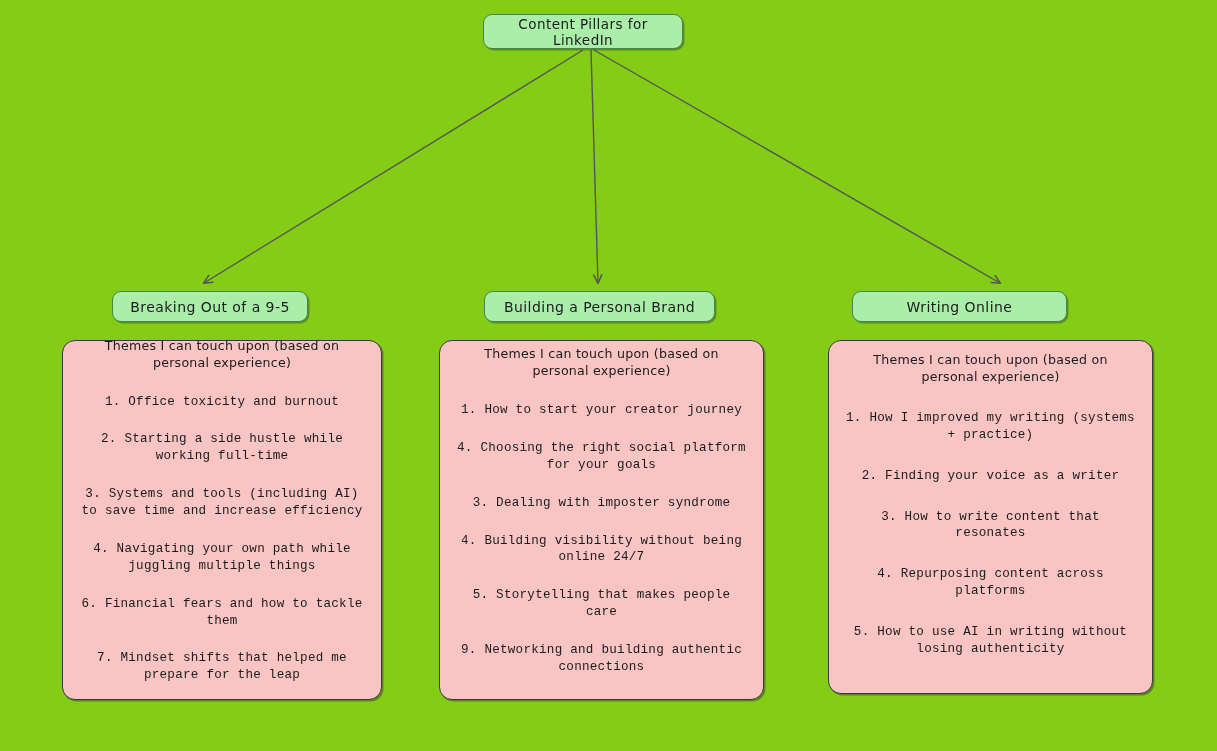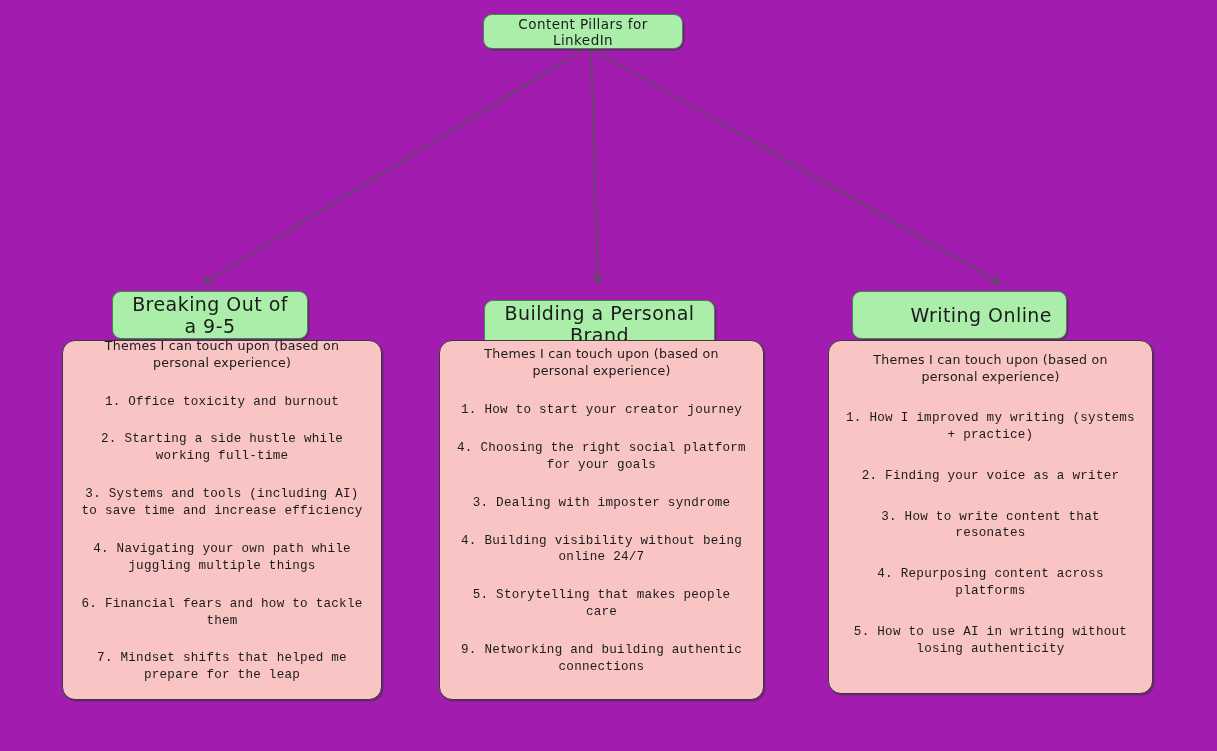--- a/index.html
+++ b/index.html
@@ -9,21 +9,21 @@
     background: #ffffff;
   }
   body {
     font-family: "DejaVu Sans", sans-serif;
   }
   #canvas {
     position: relative;
     width: 1217px;
     height: 751px;
     overflow: hidden;
-    background: #a21caf;
+    background: #84cc16;
   }
   #edge-layer {
     position: absolute;
     left: 0;
     top: 0;
     width: 1217px;
     height: 751px;
     pointer-events: none;
   }
 
@@ -47,26 +47,25 @@
     box-shadow: 1.5px 1.5px 0 rgba(40,40,40,0.38);
   }
   .root-node {
     left: 483px;
     top: 14px;
     width: 200px;
     height: 35px;
     font-size: 13.5px;
   }
   .branch-node {
-    height: 48px;
-    font-size: 19px;
-    justify-content: flex-end;
+    height: 31px;
+    font-size: 14px;
   }
   #branch-node-0 { left: 112px; top: 291px; width: 196px; }
-  #branch-node-1 { left: 484px; top: 300px; width: 231px; }
+  #branch-node-1 { left: 484px; top: 291px; width: 231px; }
   #branch-node-2 { left: 852px; top: 291px; width: 215px; }
 
   .pink-panel {
     position: absolute;
     box-sizing: border-box;
     background: #f9c4c4;
     border: 1.4px solid #3a3a3a;
     border-radius: 13px;
     box-shadow: 1.5px 1.5px 0 rgba(40,40,40,0.42);
     display: flex;

